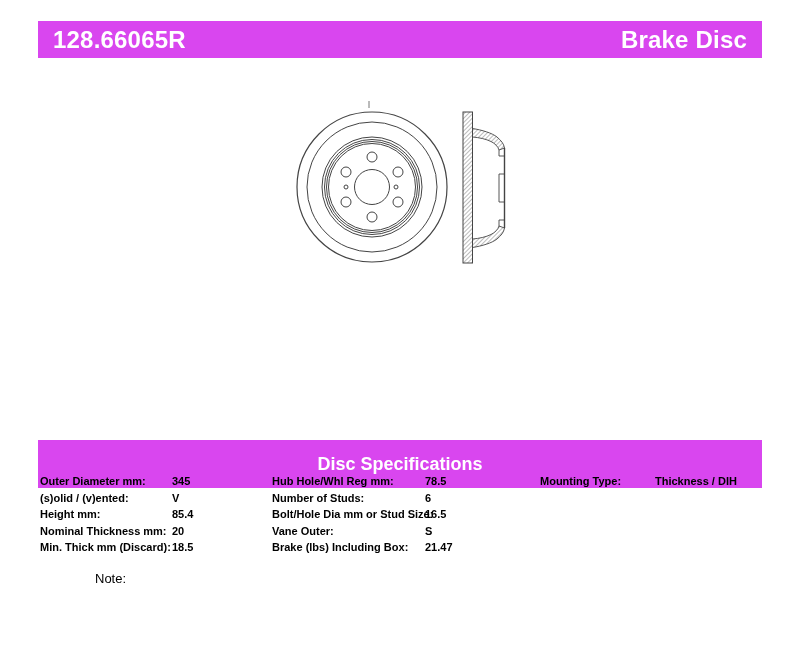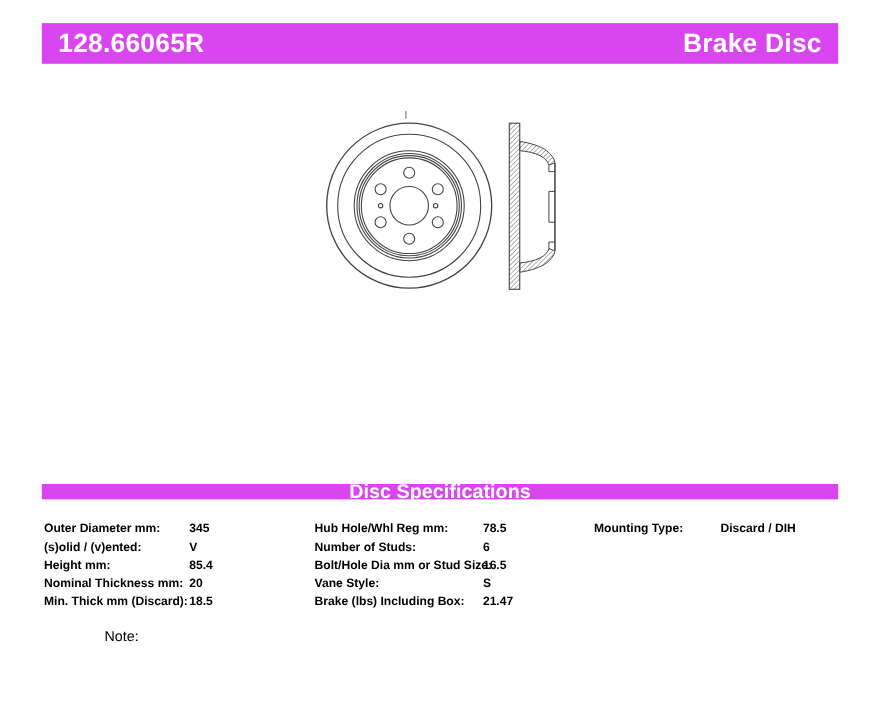--- a/index.html
+++ b/index.html
@@ -10,30 +10,30 @@
   }
   .bar{
     position:absolute;left:38px;width:724px;background:#d946ef;color:#fff;
     box-sizing:border-box;
   }
   .header-bar{
     top:21px;height:37px;display:flex;align-items:center;justify-content:space-between;
     padding:0 15px;font-weight:bold;font-size:24px;letter-spacing:0.2px;
   }
   .spec-bar{
-    top:440px;height:14px;display:flex;align-items:center;justify-content:center;
+    top:440px;height:48px;display:flex;align-items:center;justify-content:center;
     font-weight:bold;font-size:18px;
   }
   .drawing-svg{position:absolute;left:0;top:0;}
   .spec-col{position:absolute;top:473px;font-size:11px;font-weight:bold;color:#000;}
   .spec-row{display:flex;line-height:16.5px;white-space:nowrap;}
   .spec-label{display:inline-block;text-align:left;}
   .spec-value{margin-left:5px;text-align:right;}
   .col-left{left:40px;}  .col-left  .spec-label{width:127px;}
-  .col-mid{left:286px;}  .col-mid   .spec-label{width:148px;}
+  .col-mid{left:272px;}  .col-mid   .spec-label{width:148px;}
   .col-right{left:540px;}.col-right .spec-label{width:110px;}
   .note-label{
     position:absolute;left:95px;top:571px;font-size:13px;font-weight:normal;color:#000;
   }
 </style>
 </head>
 <body>
 
 <div class="bar header-bar">
   <span>128.66065R</span>
@@ -125,29 +125,29 @@
   </div>
   <div class="spec-row">
     <span class="spec-label">Number of Studs:</span>
     <span class="spec-value">6</span>
   </div>
   <div class="spec-row">
     <span class="spec-label">Bolt/Hole Dia mm or Stud Size:</span>
     <span class="spec-value">16.5</span>
   </div>
   <div class="spec-row">
-    <span class="spec-label">Vane Style:</span>
+    <span class="spec-label">Vane Outer:</span>
     <span class="spec-value">S</span>
   </div>
   <div class="spec-row">
     <span class="spec-label">Brake (lbs) Including Box:</span>
     <span class="spec-value">21.47</span>
   </div>
 </div>
 
 <div class="spec-col col-right">
   <div class="spec-row">
     <span class="spec-label">Mounting Type:</span>
-    <span class="spec-value">Discard / DIH</span>
+    <span class="spec-value">Thickness / DIH</span>
   </div>
 </div>
 
 <div class="note-label">Note:</div>
 
 </body></html>

